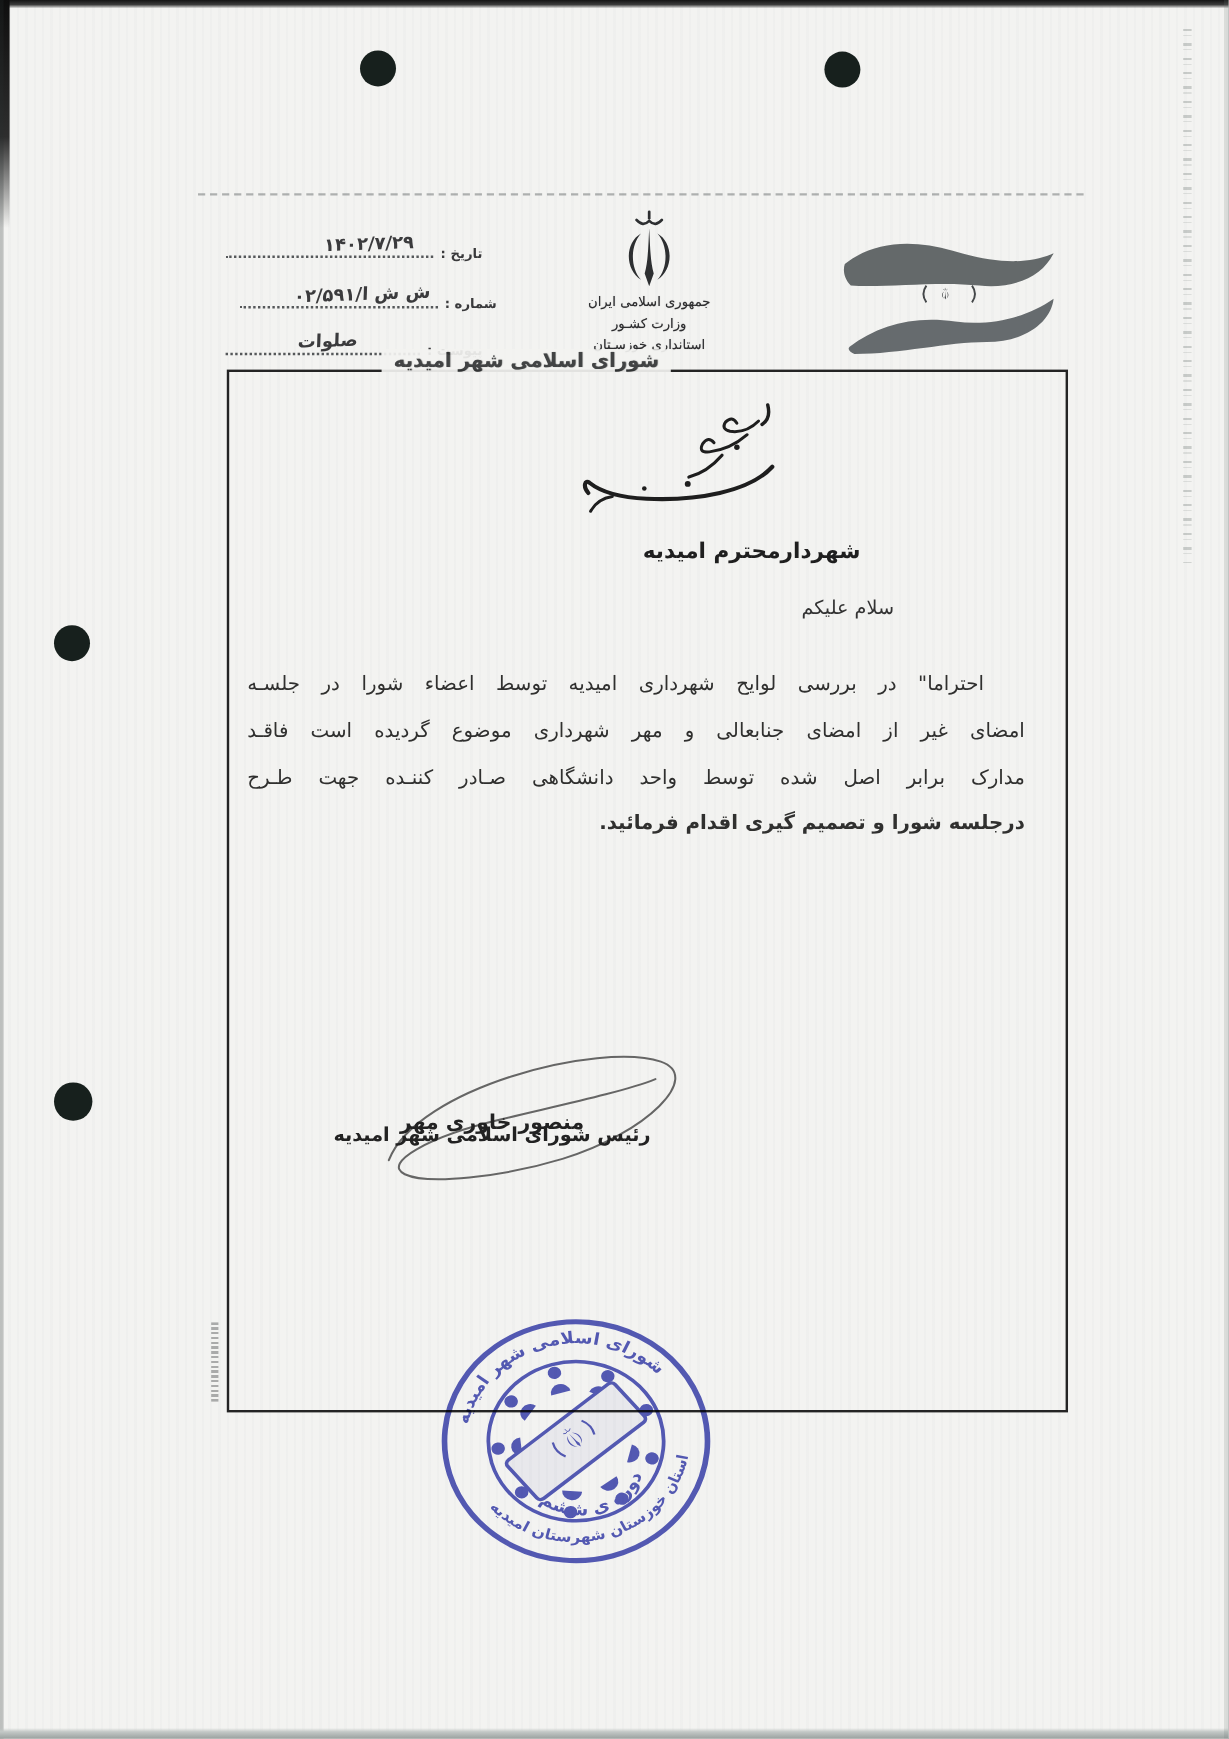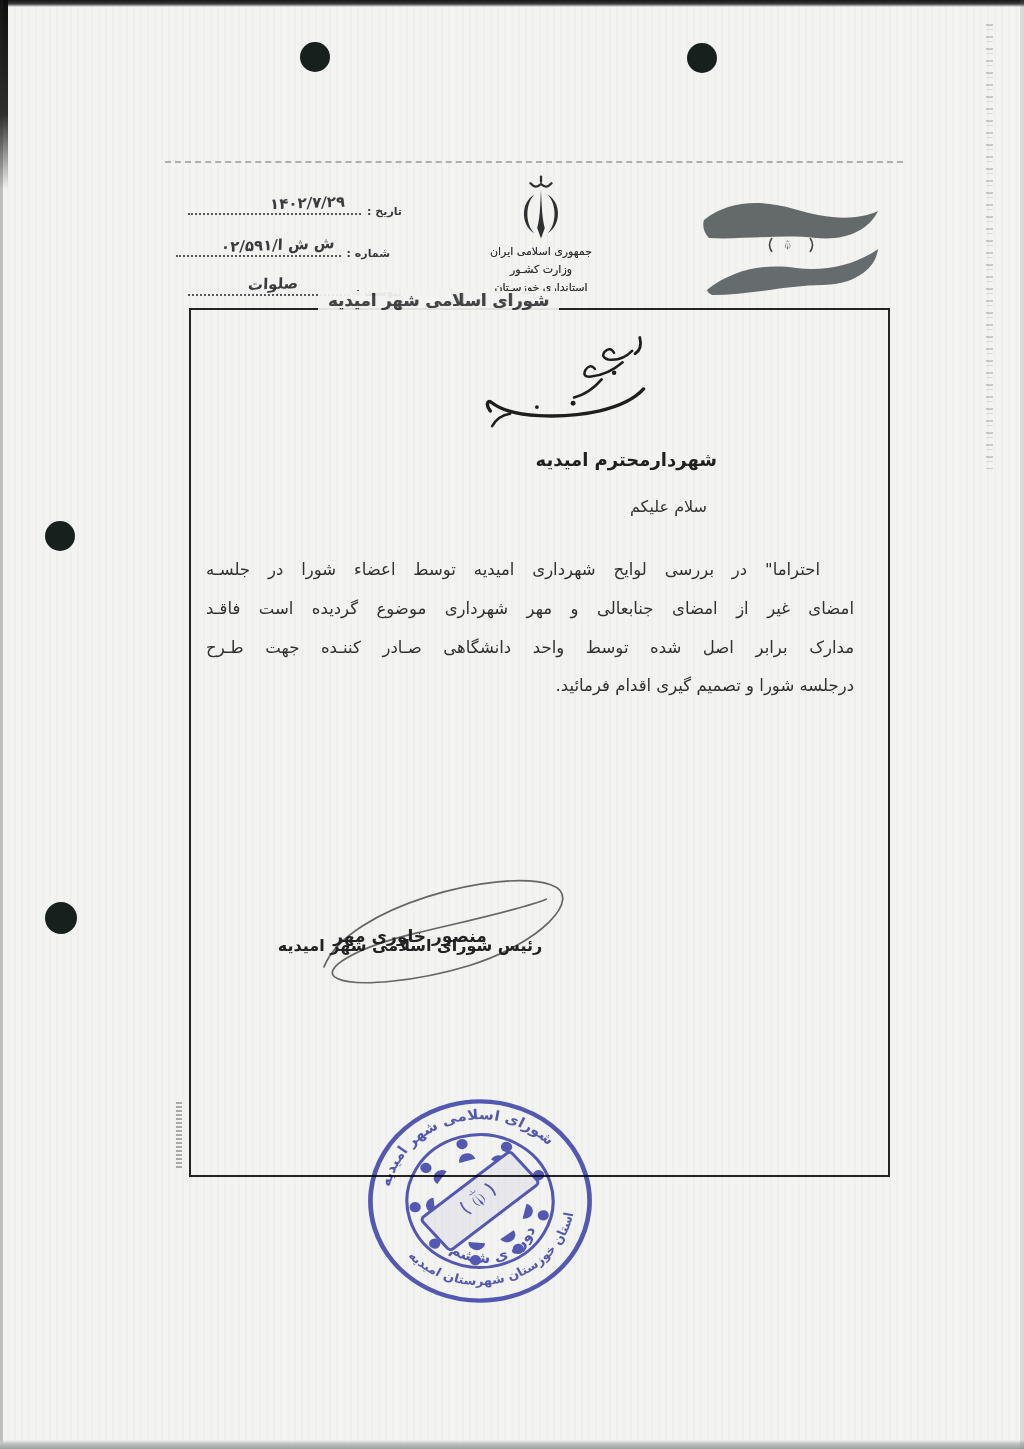--- a/index.html
+++ b/index.html
@@ -44,28 +44,28 @@
   .banner {
     left:318px; top:291px; padding:0 10px; background:#f3f3f1;
     font-size:16.5px; font-weight:bold; letter-spacing:1px; color:#333536;
     text-shadow:.6px 0 .7px rgba(50,52,52,.6); z-index:5; opacity:.92;
   }
 
   .letter-box { left:189px; top:308px; width:697px; height:865px; border:2px solid #242424; z-index:1; }
 
   .recipient  { left:455px; top:449px; width:262px; text-align:right;
                 font-size:18px; font-weight:bold; color:#1f1f1f; }
-  .salutation { left:495px; top:497px; width:212px; text-align:right;
+  .salutation { left:533px; top:497px; width:212px; text-align:right;
                 font-size:16px; font-weight:500; color:#333; }
 
   .body-text  { left:206px; top:551px; width:648px; z-index:2;
                 font-size:16.5px; line-height:38.8px; color:#30302f; font-weight:500; }
   .body-line  { text-align:justify; text-align-last:justify; }
   .body-line.first { text-indent:34px; }
-  .body-line.last  { text-align-last:right; }
+  .body-line.last  { text-align-last:right;font-weight:bold; }
 
   .sig-name  { left:275px; top:926px; width:270px; text-align:center;
                font-size:17px; font-weight:bold; color:#222; z-index:3; }
   .sig-title { left:233px; top:936px; width:354px; text-align:center;
                font-size:16px; font-weight:bold; color:#222; z-index:3; }
 
   .noise-col-right { left:986px; top:24px; width:7px; height:445px; opacity:.65;
     background:repeating-linear-gradient(180deg, rgba(70,82,78,.38) 0 2px, rgba(0,0,0,0) 2px 5px,
                rgba(70,82,78,.2) 5px 6px, rgba(0,0,0,0) 6px 12px); }
   .noise-col-box { left:176px; top:1102px; width:6px; height:66px; opacity:.8;
@@ -128,21 +128,21 @@
         <use href="#emblem-shape"></use>
       </g>
   </svg>
 
   <div class="abs field-row" style="left:188px;top:185px;width:214px;">
     <span class="field-label">تاریخ :</span>
     <span class="field-line">
       <span class="field-value" style="right:16px;">۱۴۰۲/۷/۲۹</span>
     </span>
   </div>
-  <div class="abs field-row" style="left:176px;top:227px;width:214px;text-align:right;">
+  <div class="abs field-row" style="left:200px;top:227px;width:214px;text-align:right;">
     <span class="field-label">شماره :</span>
     <span class="field-line">
       <span class="field-value" style="right:6px;">ش ش ا/۰۲/۵۹۱</span>
     </span>
   </div>
   <div class="abs field-row" style="left:188px;top:266px;width:214px;">
     <span class="field-label">پیوست :</span>
     <span class="field-line">
       <span class="field-value" style="right:52px;">صلوات</span>
     </span>

